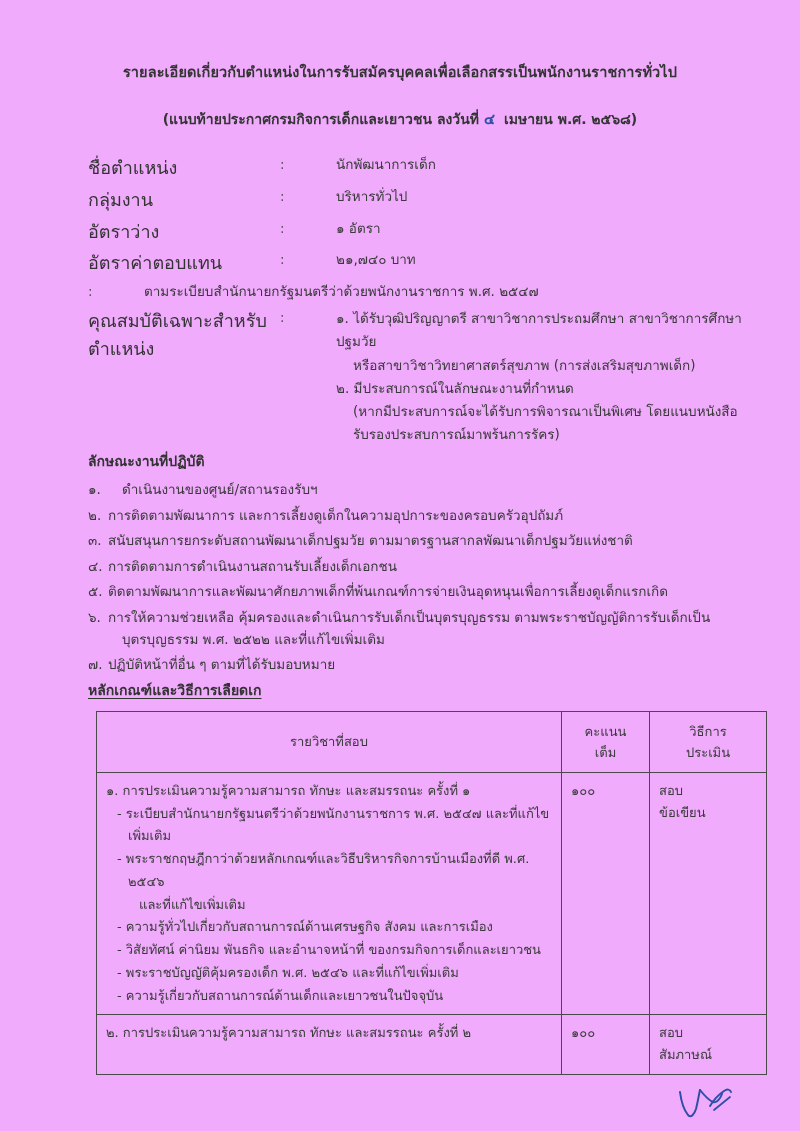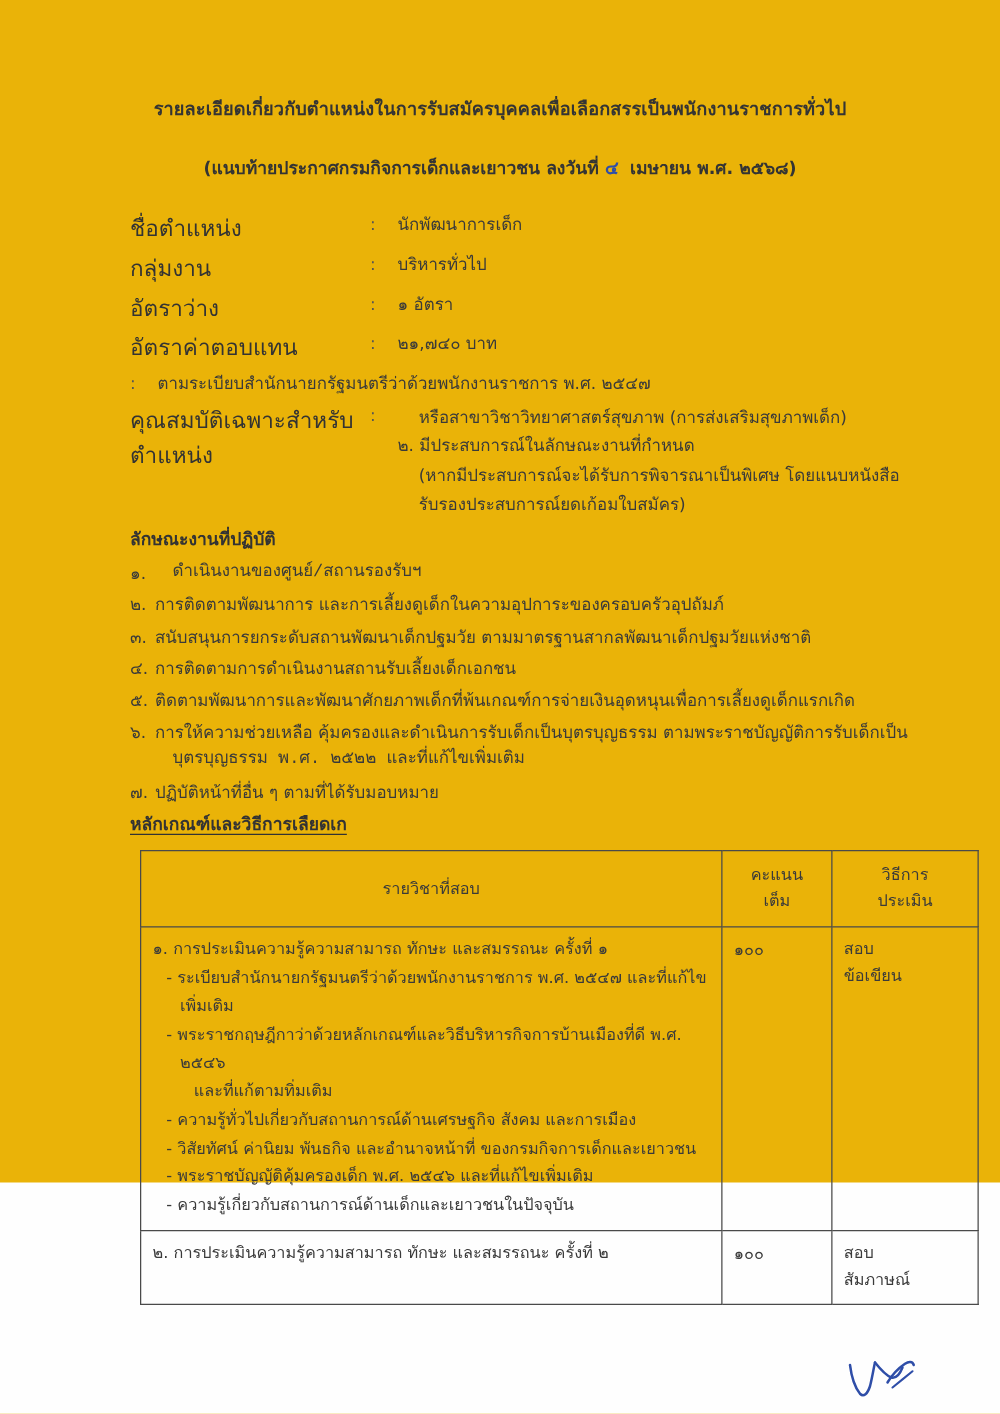--- a/index.html
+++ b/index.html
@@ -13,24 +13,24 @@
     background: #fefefe;
     font-family: "DejaVu Sans", "Liberation Sans", sans-serif;
     color: #3a3a3a;
     position: relative;
     overflow: hidden;
   }
 
   .page {
     position: relative;
     width: 800px;
-    height: 946px;
+    height: 1131px;
     box-sizing: border-box;
-    padding: 16px;
-    background: #eab308;
+    padding: 0;
+    background: #f0abfc;
   }
 
   
   .doc-header {
     text-align: center;
     padding-top: 62px;
   }
   .doc-title {
     font-size: 14.5px;
     font-weight: bold;
@@ -77,20 +77,21 @@
     flex: 0 0 22px;
     font-size: 13.5px;
     line-height: 1.55;
     color: #555;
   }
   .field-value {
     flex: 1 1 auto;
     font-size: 13.5px;
     line-height: 1.62;
     color: #3a3a3a;
+    margin-left: 34px;
   }
   .field-value.tall { line-height: 1.72; }
   .value-line { display: block; }
   .value-line.indent { padding-left: 17px; }
 
   
   .section-heading {
     margin-top: 16px;
     padding-left: 88px;
     font-size: 14px;
@@ -113,21 +114,21 @@
     line-height: 1.66;
     margin-bottom: 3px;
     display: flex;
     align-items: flex-start;
   }
   .duty-num {
     flex: 0 0 20px;
     width: 20px;
   }
   .duty-text { flex: 1 1 auto; }
-  .duty-text .cont { display: block; padding-left: 14px; font-family: Liberation Mono, monospace; }
+  .duty-text .cont { display: block; padding-left: 14px; }
 
   .heading-block { margin-top: 2px; }
 
   
   .table-wrap {
     margin-top: 10px;
     padding-left: 96px;
     padding-right: 34px;
   }
   table.exam-table {
@@ -223,24 +224,25 @@
 
     <div class="field-row">
       <div class="field-colon">:</div>
       <div class="field-value">ตามระเบียบสำนักนายกรัฐมนตรีว่าด้วยพนักงานราชการ พ.ศ. ๒๕๔๗</div>
     </div>
 
     <div class="field-row">
       <div class="field-label">คุณสมบัติเฉพาะสำหรับตำแหน่ง</div>
       <div class="field-colon">:</div>
       <div class="field-value tall">
+        <span class="value-line">๑. ได้รับวุฒิปริญญาตรี สาขาวิชาการประถมศึกษา สาขาวิชาการศึกษาปฐมวัย</span>
         <span class="value-line indent">หรือสาขาวิชาวิทยาศาสตร์สุขภาพ (การส่งเสริมสุขภาพเด็ก)</span>
         <span class="value-line">๒. มีประสบการณ์ในลักษณะงานที่กำหนด</span>
         <span class="value-line indent">(หากมีประสบการณ์จะได้รับการพิจารณาเป็นพิเศษ โดยแนบหนังสือ</span>
-        <span class="value-line indent">รับรองประสบการณ์ยดเก้อมใบสมัคร)</span>
+        <span class="value-line indent">รับรองประสบการณ์มาพร้นการรัคร)</span>
       </div>
     </div>
 
   </div>
 
   <div class="section-heading heading-block">ลักษณะงานที่ปฏิบัติ</div>
 
   <div class="duties">
 
     <div class="duty">
@@ -320,21 +322,21 @@
       <tbody>
 
         <tr>
           <td class="subject-cell">
             <span class="row-title">๑. การประเมินความรู้ความสามารถ ทักษะ และสมรรถนะ ครั้งที่ ๑</span>
             <span class="sub-item">
               <span>- ระเบียบสำนักนายกรัฐมนตรีว่าด้วยพนักงานราชการ พ.ศ. ๒๕๔๗ และที่แก้ไขเพิ่มเติม</span>
             </span>
             <span class="sub-item">
               <span>- พระราชกฤษฎีกาว่าด้วยหลักเกณฑ์และวิธีบริหารกิจการบ้านเมืองที่ดี พ.ศ. ๒๕๔๖</span>
-              <span class="wrap2">และที่แก้ตามทิ่มเติม</span>
+              <span class="wrap2">และที่แก้ไขเพิ่มเติม</span>
             </span>
             <span class="sub-item">
               <span>- ความรู้ทั่วไปเกี่ยวกับสถานการณ์ด้านเศรษฐกิจ สังคม และการเมือง</span>
             </span>
             <span class="sub-item">
               <span>- วิสัยทัศน์ ค่านิยม พันธกิจ และอำนาจหน้าที่ ของกรมกิจการเด็กและเยาวชน</span>
             </span>
             <span class="sub-item">
               <span>- พระราชบัญญัติคุ้มครองเด็ก พ.ศ. ๒๕๔๖ และที่แก้ไขเพิ่มเติม</span>
             </span>

